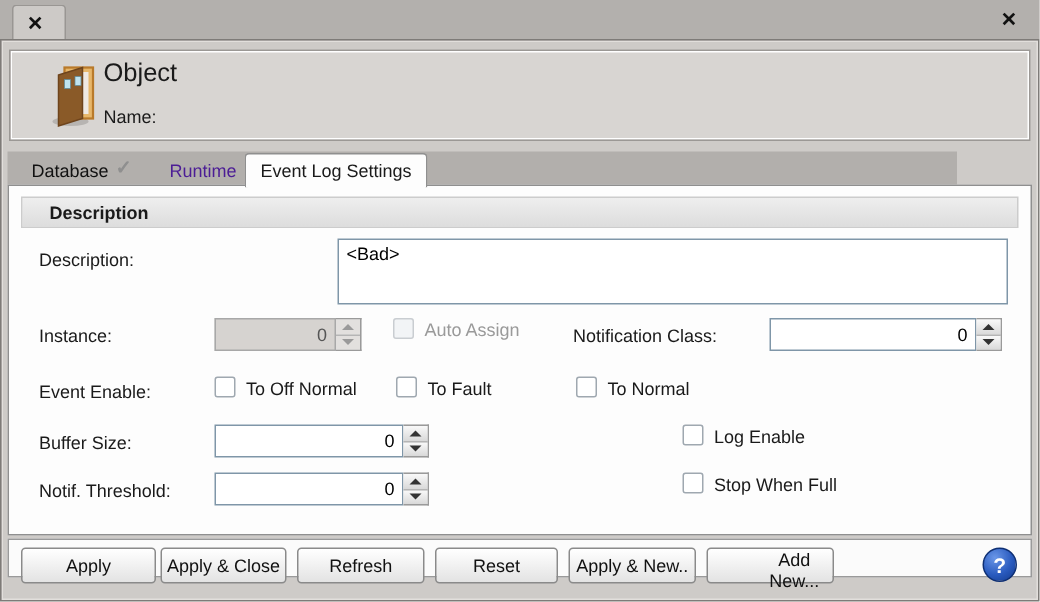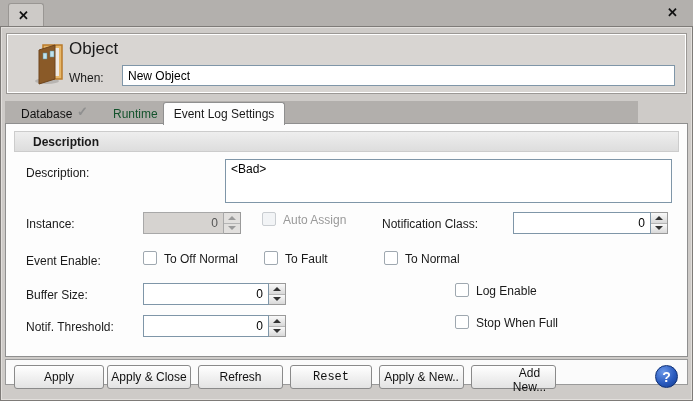--- a/index.html
+++ b/index.html
@@ -30,21 +30,21 @@
   .name-label { position:absolute; left:62px; top:37px; }
   .name-input { position:absolute; left:115px; top:31px; width:553px; height:21px;
                 border:1px solid #7f96a8; background:#fff; font-family:"Liberation Sans",sans-serif;
                 font-size:12px; padding:0 5px; }
 
   
   .tabstrip { position:absolute; left:4px; top:74px; width:633px; height:23px; background:#b2afac; }
   .flat-tab { position:absolute; top:3px; height:20px; line-height:20px; font-size:12px; cursor:pointer; }
   .tab-database { left:16px; color:#111; }
   .tab-check { position:absolute; left:72px; top:3px; color:#8f8f8f; font-weight:bold; font-size:13px; }
-  .tab-runtime { left:108px; color:#14532d; }
+  .tab-runtime { left:108px; color:#4c1d95; }
   .tab-active { position:absolute; left:158px; top:1px; width:122px; height:23px; line-height:22px;
                 background:#fdfdfd; border:1px solid #8f8f8f; border-bottom:none;
                 border-radius:3px 3px 0 0; text-align:center; z-index:3; cursor:default; }
 
   
   .content-panel { position:absolute; left:4px; top:96px; width:683px; height:234px;
                    background:#fdfdfd; border:1px solid #8f8f8f; z-index:2; }
   .props-header { position:absolute; left:8px; top:7px; width:665px; height:21px; line-height:20px;
                   background:linear-gradient(#eeeeee,#dddddd); border:1px solid #cccccc;
                   font-weight:bold; padding-left:18px; }
@@ -102,22 +102,21 @@
     <div class="header-panel">
       <svg class="obj-icon" width="36" height="44" viewBox="0 0 36 44">
         <ellipse cx="16" cy="39" rx="12" ry="3" fill="#b7b4b1"></ellipse>
         <rect x="12" y="3" width="19" height="34" fill="#e7b76a" stroke="#b97a2a" stroke-width="1.5"></rect>
         <rect x="15" y="6" width="13" height="28" fill="#efe9e2"></rect>
         <polygon points="8,8 24,3 24,37 8,42" fill="#8a5a28" stroke="#6e441c" stroke-width="1"></polygon>
         <rect x="12" y="11" width="4" height="6" fill="#bfe3ee" stroke="#5d8a99" stroke-width="0.5"></rect>
         <rect x="19" y="9" width="4" height="6" fill="#bfe3ee" stroke="#5d8a99" stroke-width="0.5"></rect>
       </svg>
       <div class="obj-title">Object</div>
-      <div class="name-label fld-label">When:</div>
-      <input class="name-input" type="text" value="New Object" style="">
+      <div class="name-label fld-label">Name:</div>
     </div>
 
     <div class="tabstrip">
       <div class="flat-tab tab-database">Database</div>
       <div class="tab-check">✓</div>
       <div class="flat-tab tab-runtime">Runtime</div>
       <div class="tab-active">Event Log Settings</div>
     </div>
 
     <div class="content-panel">
@@ -189,20 +188,20 @@
         </div>
       </div>
       <div class="cb" style="left:449px; top:191px;"></div>
       <div class="fld-label" style="left:470px; top:192px;">Stop When Full</div>
     </div>
 
     <div class="button-bar">
       <button class="btn" style="left:8px; width:90px;">Apply</button>
       <button class="btn" style="left:101px; width:84px;">Apply &amp; Close</button>
       <button class="btn" style="left:192px; width:85px;">Refresh</button>
-      <button class="btn" style="left:284px; width:82px;font-family:Liberation Mono, monospace;">Reset</button>
+      <button class="btn" style="left:284px; width:82px;">Reset</button>
       <button class="btn" style="left:373px; width:85px;">Apply &amp; New..</button>
       <button class="btn" style="left:465px; width:85px;padding-left:32px;">Add New...</button>
       <div class="help-btn">?</div>
     </div>
 
   </div>
 </div>
 
 </body></html>

